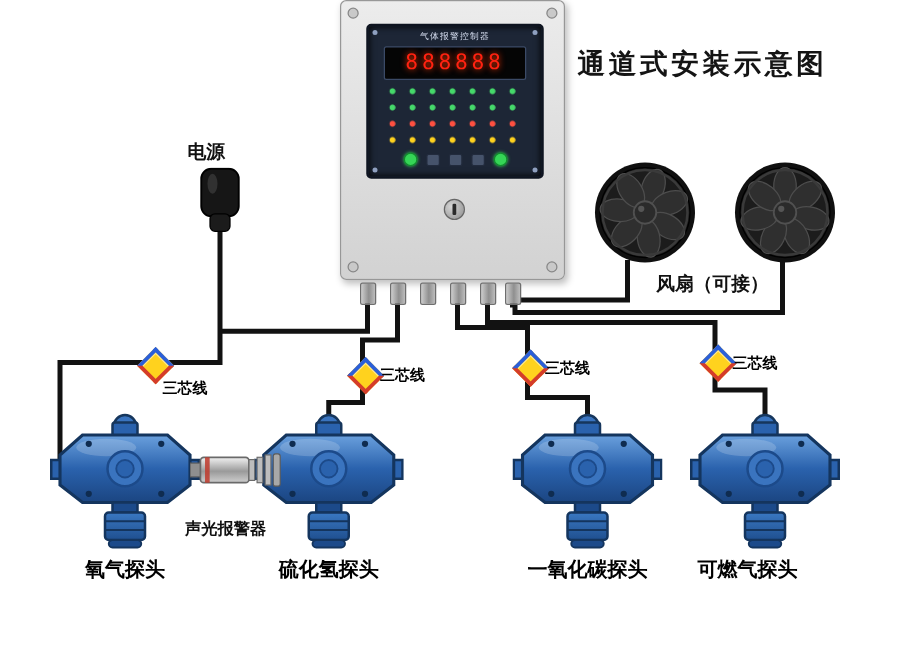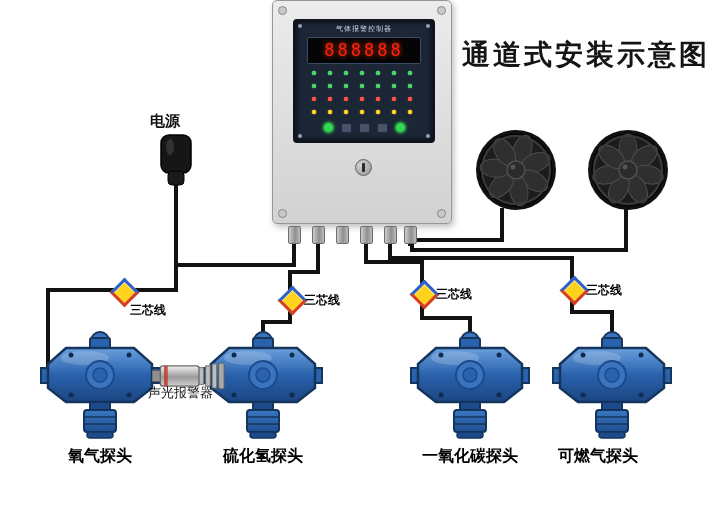--- a/index.html
+++ b/index.html
@@ -1,21 +1,21 @@
 <!DOCTYPE html>
 <html><head>
 <meta charset="utf-8">
 <style>
   html,body{margin:0;padding:0;background:#fff;}
   .stage{position:relative;width:724px;height:519px;background:#ffffff;overflow:hidden;
          font-family:"DejaVu Sans","Liberation Sans",sans-serif;color:#111;}
   
   #wires{position:absolute;left:0;top:0;z-index:1;}
   
-  .diagram-title{position:absolute;left:462px;top:36px;font-size:28px;letter-spacing:3px;
+  .diagram-title{position:absolute;left:462px;top:36px;font-size:22px;letter-spacing:3px;
                  font-weight:600;color:#141414;font-family:"DejaVu Serif","Liberation Serif",serif;z-index:4;}
   
   .controller{position:absolute;left:272px;top:0;width:178px;height:222px;z-index:2;
               background:linear-gradient(180deg,#ececec,#d2d2d2);border:1px solid #979797;
               border-radius:5px;box-shadow:2px 3px 6px rgba(0,0,0,.25);}
   .screw{position:absolute;width:7px;height:7px;border-radius:50%;background:#c9c9c9;border:1px solid #878787;}
   .panel{position:absolute;left:20px;top:18px;width:138px;height:120px;background:#1d2636;
          border:2px solid #0e1420;border-radius:4px;box-shadow:inset 0 0 6px #000;}
   .panel-screw{position:absolute;width:4px;height:4px;border-radius:50%;background:#8fa0c0;}
   .panel-title{font-size:7px;color:#d6def0;text-align:center;margin-top:3px;letter-spacing:1px;}
@@ -41,21 +41,21 @@
   .fan-label{position:absolute;left:508px;top:218px;width:124px;text-align:center;font-size:15px;font-weight:600;z-index:4;}
   
   .diamond{position:absolute;width:15px;height:15px;transform:rotate(45deg);background:#ffd21e;z-index:3;
            border-style:solid;border-width:3px;border-color:#2b5fd9 #d43c2a #d43c2a #2b5fd9;
            box-shadow:inset 1px 1px 0 rgba(255,255,255,.5);}
   .wire-label{position:absolute;font-size:12px;color:#000;z-index:4;font-weight:600;}
   
   .detector{position:absolute;z-index:2;}
   .det-label{position:absolute;top:446px;text-align:center;font-size:16px;font-weight:600;color:#000;z-index:4;}
   .alarm{position:absolute;left:152px;top:362px;z-index:3;}
-  .alarm-label{position:absolute;left:148px;top:384px;width:90px;font-size:13px;font-weight:400;z-index:4;}
+  .alarm-label{position:absolute;left:148px;top:414px;width:90px;font-size:13px;font-weight:700;z-index:4;}
 </style>
 </head>
 <body>
 
 <div class="stage">
 
   <svg width="0" height="0" style="position:absolute" aria-hidden="true">
     <defs>
       <linearGradient id="detGrad" x1="0" y1="0" x2="0" y2="1">
         <stop offset="0" stop-color="#6aa0dd"></stop>
@@ -151,20 +151,21 @@
       <ellipse cx="42" cy="21" rx="9" ry="15" transform="rotate(103 42 42)"></ellipse>
       <ellipse cx="42" cy="21" rx="9" ry="15" transform="rotate(154 42 42)"></ellipse>
       <ellipse cx="42" cy="21" rx="9" ry="15" transform="rotate(206 42 42)"></ellipse>
       <ellipse cx="42" cy="21" rx="9" ry="15" transform="rotate(257 42 42)"></ellipse>
       <ellipse cx="42" cy="21" rx="9" ry="15" transform="rotate(309 42 42)"></ellipse>
     </g>
     <circle cx="42" cy="42" r="34" fill="none" stroke="#3a3a3a" stroke-width="2"></circle>
     <circle cx="42" cy="42" r="9" fill="#2b2b2b" stroke="#505050" stroke-width="1.5"></circle>
     <circle cx="39" cy="39" r="2.5" fill="#555"></circle>
   </svg>
+  <div class="fan-label">风扇（可接）</div>
 
   <div class="diamond" style="left:114px;top:282px"></div>
   <div class="diamond" style="left:282px;top:290px"></div>
   <div class="diamond" style="left:414px;top:284px"></div>
   <div class="diamond" style="left:564px;top:280px"></div>
   <span class="wire-label" style="left:130px;top:302px">三芯线</span>
   <span class="wire-label" style="left:304px;top:292px">三芯线</span>
   <span class="wire-label" style="left:436px;top:286px">三芯线</span>
   <span class="wire-label" style="left:586px;top:282px">三芯线</span>
 

